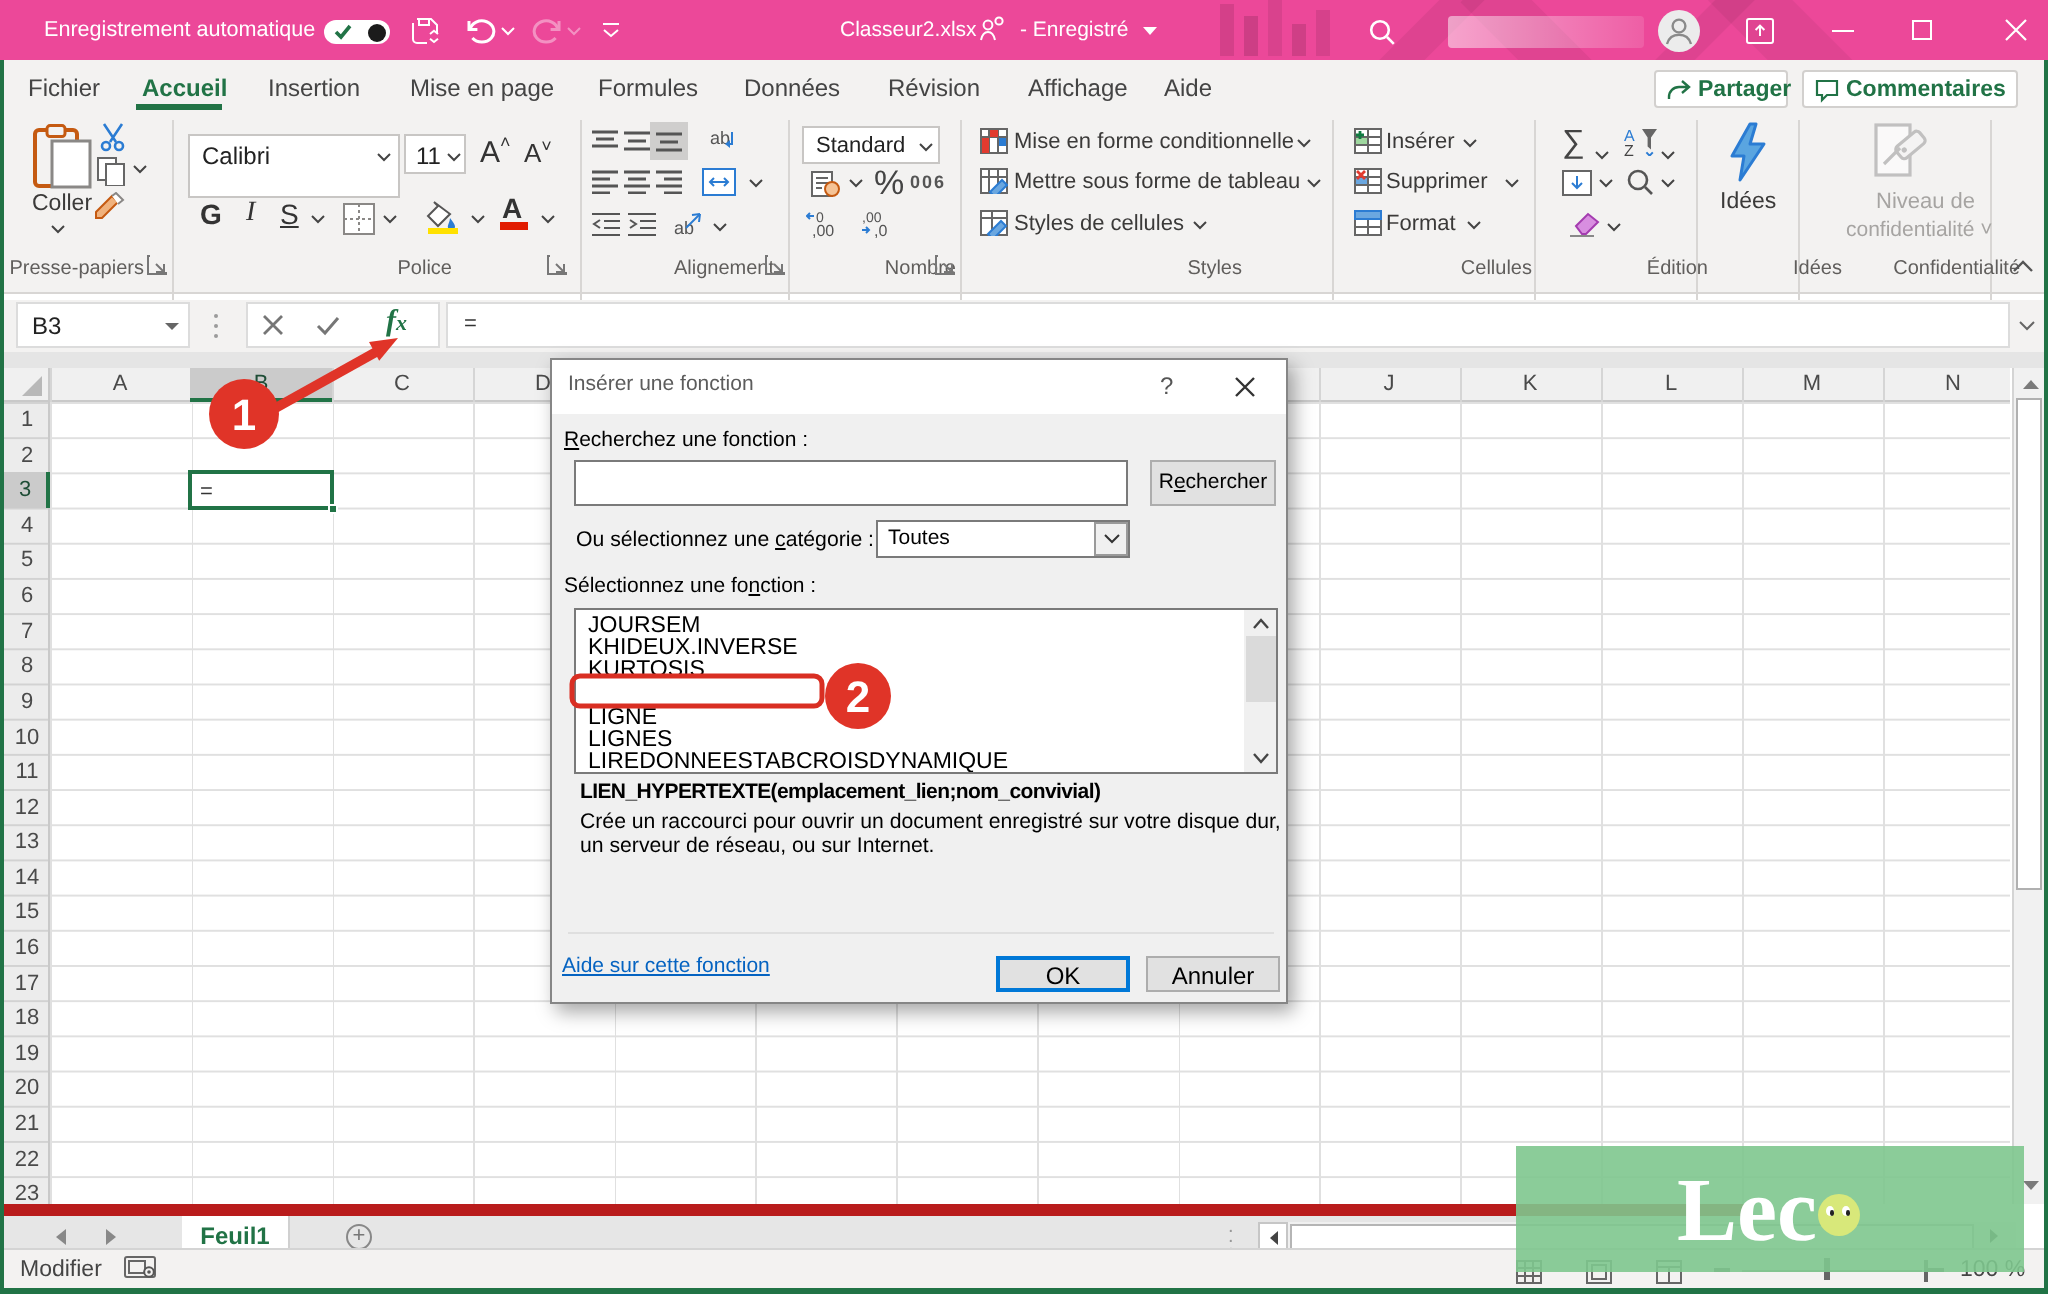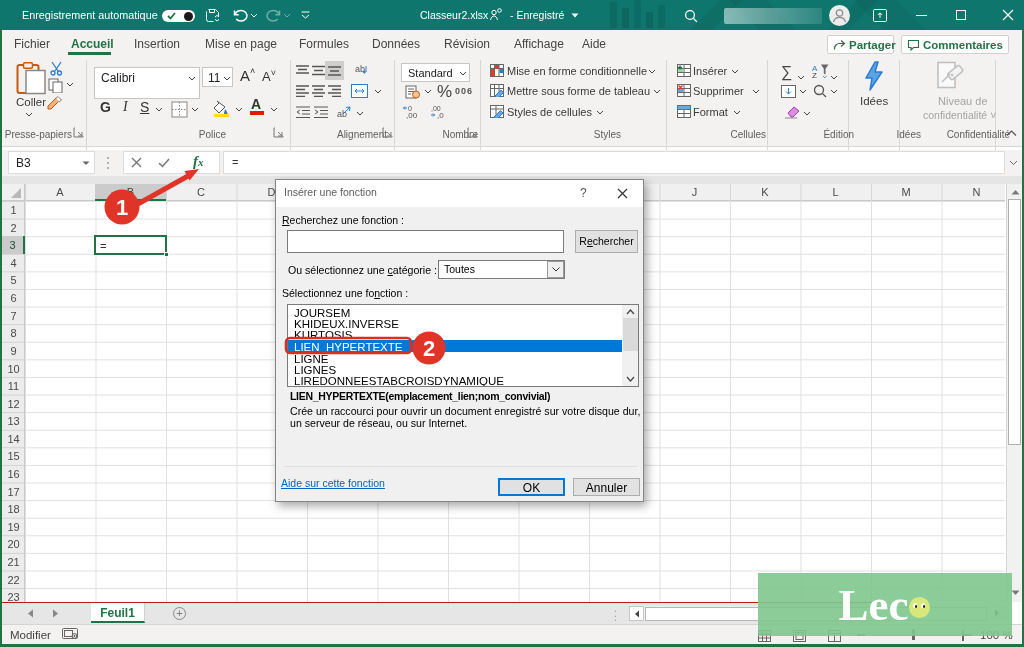--- a/index.html
+++ b/index.html
@@ -1,40 +1,40 @@
 <!DOCTYPE html>
 <html><head>
 <meta charset="utf-8">
 <style>
 *{margin:0;padding:0;box-sizing:border-box}
 html,body{width:1024px;height:647px;overflow:hidden}
 #app{position:relative;width:1024px;height:647px;font-family:"Liberation Sans",sans-serif;background:#fff;overflow:hidden}
 .a{position:absolute}
 svg{display:block}
 
-#tbar{left:0;top:0;width:1024px;height:30px;background:#0f766e;color:#fff;font-size:11px;overflow:hidden}
+#tbar{left:0;top:0;width:1024px;height:30px;background:#ec4899;color:#fff;font-size:11px;overflow:hidden}
 
 #tabs{left:0;top:30px;width:1024px;height:26px;background:#f3f2f1;font-size:12px;color:#444}
 .tab{position:absolute;top:7px}
 
 #ribbon{left:0;top:56px;width:1024px;height:91px;background:#f3f2f1;border-bottom:1px solid #d8d6d4;font-size:11px;color:#3b3a39}
 .sep{position:absolute;top:4px;width:1px;height:133px;background:#d8d6d4}
 .glabel{position:absolute;top:73px;font-size:10px;color:#605e5c;text-align:right;white-space:nowrap}
 .lnch{position:absolute;top:71px;width:11px;height:11px}
 
 #fbar{left:0;top:150px;width:1024px;height:26px;background:#f3f2f1}
 .wbox{position:absolute;background:#fff;border:1px solid #dcdcdc}
 
 #ghead{left:25px;top:184px;width:980px;height:17px;background:#f0f0f0;border-bottom:1px solid #c9c9c9}
 .ch{position:absolute;top:2px;font-size:11px;color:#4a4a4a;text-align:center;width:70px}
 
 #dlg{left:275px;top:179px;width:369px;height:323px;background:#f0f0f0;border:1px solid #868686;box-shadow:3px 4px 9px rgba(0,0,0,.35);font-size:10.5px;color:#000}
 .btn{position:absolute;background:#e1e1e1;border:1px solid #adadad;text-align:center;font-size:10.5px}
 
-#sbar{left:2px;top:602px;width:872px;height:22px;background:#e6e6e6;border-top:1px solid #b91c1c}
+#sbar{left:2px;top:602px;width:872px;height:22px;background:#e6e6e6;border-top:6px solid #b91c1c}
 #stat{left:2px;top:624px;width:1020px;height:20px;background:#f3f2f1;border-top:1px solid #d4d4d4;font-size:11.5px;color:#444}
 #wm{left:758px;top:573px;width:254px;height:63px;background:rgba(126,198,142,.9);display:flex;align-items:center;justify-content:center;font-family:"Liberation Serif",serif;font-weight:bold;color:#fff;font-size:45px;z-index:60}
 </style>
 </head>
 <body>
 <div id="app">
 
 <div class="a" id="tbar">
   <div class="a" style="left:610px;top:2px;width:7px;height:26px;background:rgba(0,0,0,.10)"></div>
   <div class="a" style="left:622px;top:8px;width:7px;height:20px;background:rgba(0,0,0,.13)"></div>
@@ -597,21 +597,20 @@
       <svg class="a" style="left:4px;top:5px" width="8" height="5" viewBox="0 0 8 5">
             <path d="M0.5 0.5L4 4l3.5-3.5" stroke="#333" fill="none"></path>
           </svg>
     </div>
   </div>
   <span class="a" style="left:6px;top:107px">Sélectionnez une fo<u>n</u>ction :</span>
   <div class="a" style="left:11px;top:124px;width:352px;height:83px;background:#fff;border:1px solid #7a7a7a;font-size:11.5px;overflow:hidden">
     <span class="a" style="left:6px;top:2px">JOURSEM</span>
     <span class="a" style="left:6px;top:13px">KHIDEUX.INVERSE</span>
     <span class="a" style="left:6px;top:24px">KURTOSIS</span>
-    <div class="a" style="left:0;top:35px;width:334px;height:12px;background:#0078d7;color:#fff;padding:1px 0 0 6px">LIEN_HYPERTEXTE</div>
     <span class="a" style="left:6px;top:48px">LIGNE</span>
     <span class="a" style="left:6px;top:59px">LIGNES</span>
     <span class="a" style="left:6px;top:70px">LIREDONNEESTABCROISDYNAMIQUE</span>
     <div class="a" style="left:334px;top:0;width:17px;height:81px;background:#f0f0f0">
       <svg class="a" style="left:4px;top:4px" width="9" height="6" viewBox="0 0 9 6">
             <path d="M1 5l3.5-4 3.5 4" stroke="#444" stroke-width="1.2" fill="none"></path>
           </svg>
       <div class="a" style="left:1px;top:13px;width:15px;height:33px;background:#dadada"></div>
       <svg class="a" style="left:4px;top:71px" width="9" height="6" viewBox="0 0 9 6">
             <path d="M1 1l3.5 4L8 1" stroke="#444" stroke-width="1.2" fill="none"></path>

